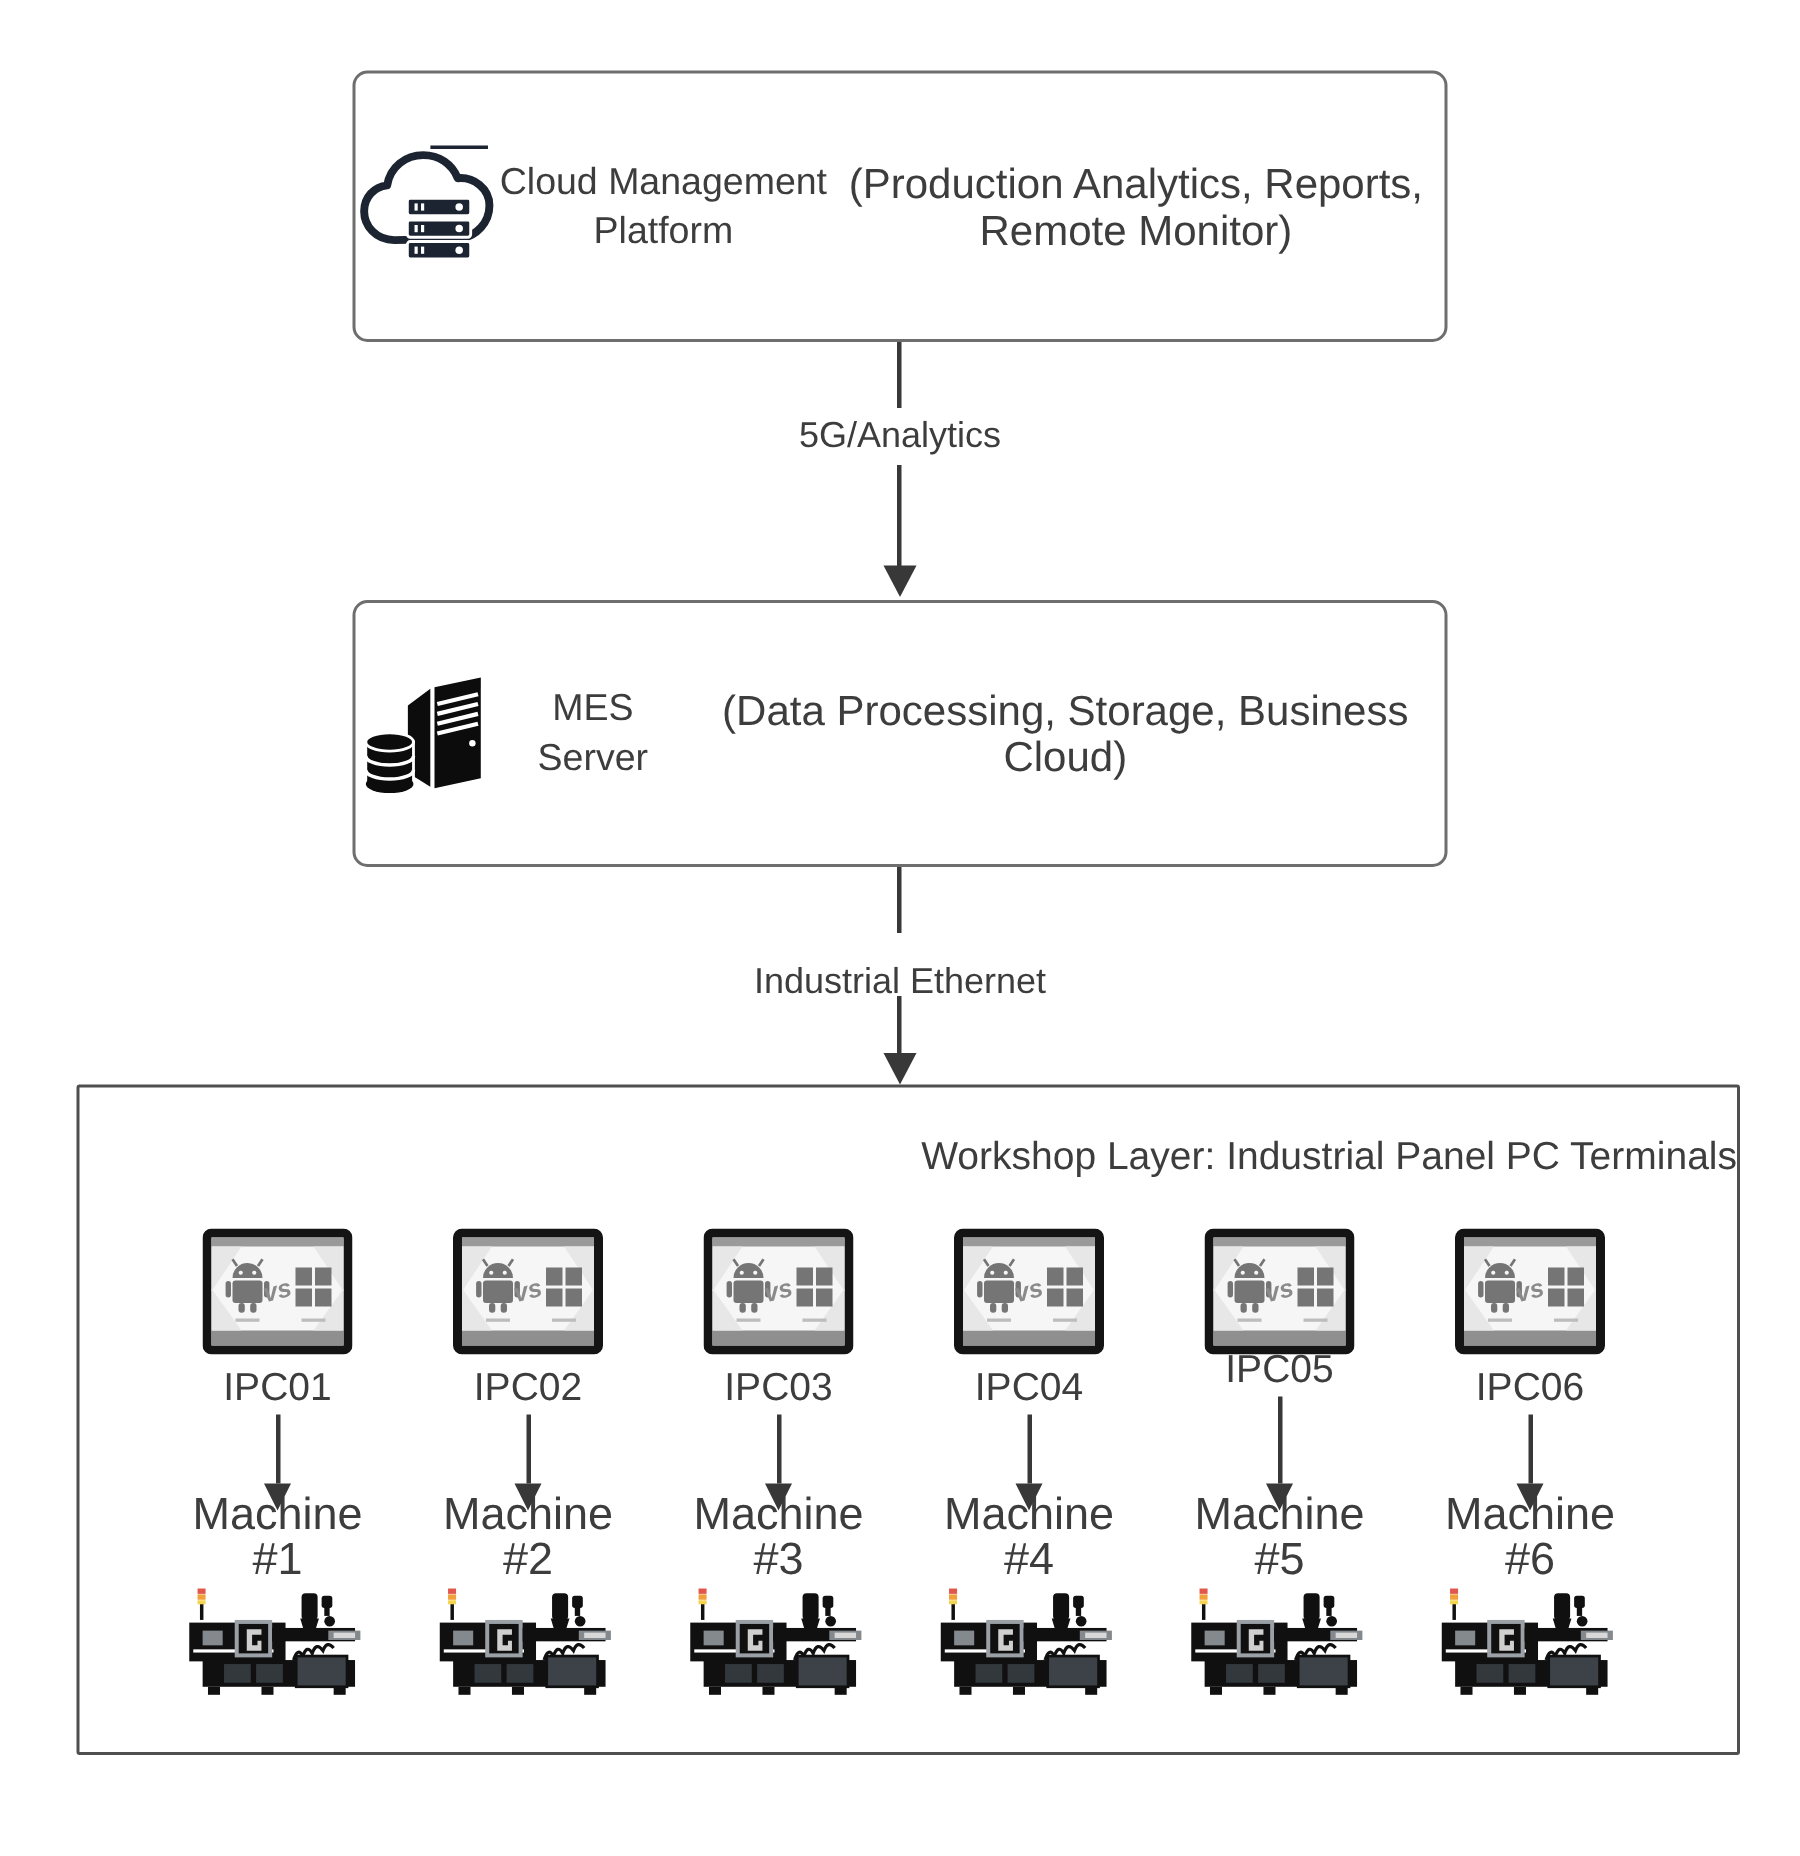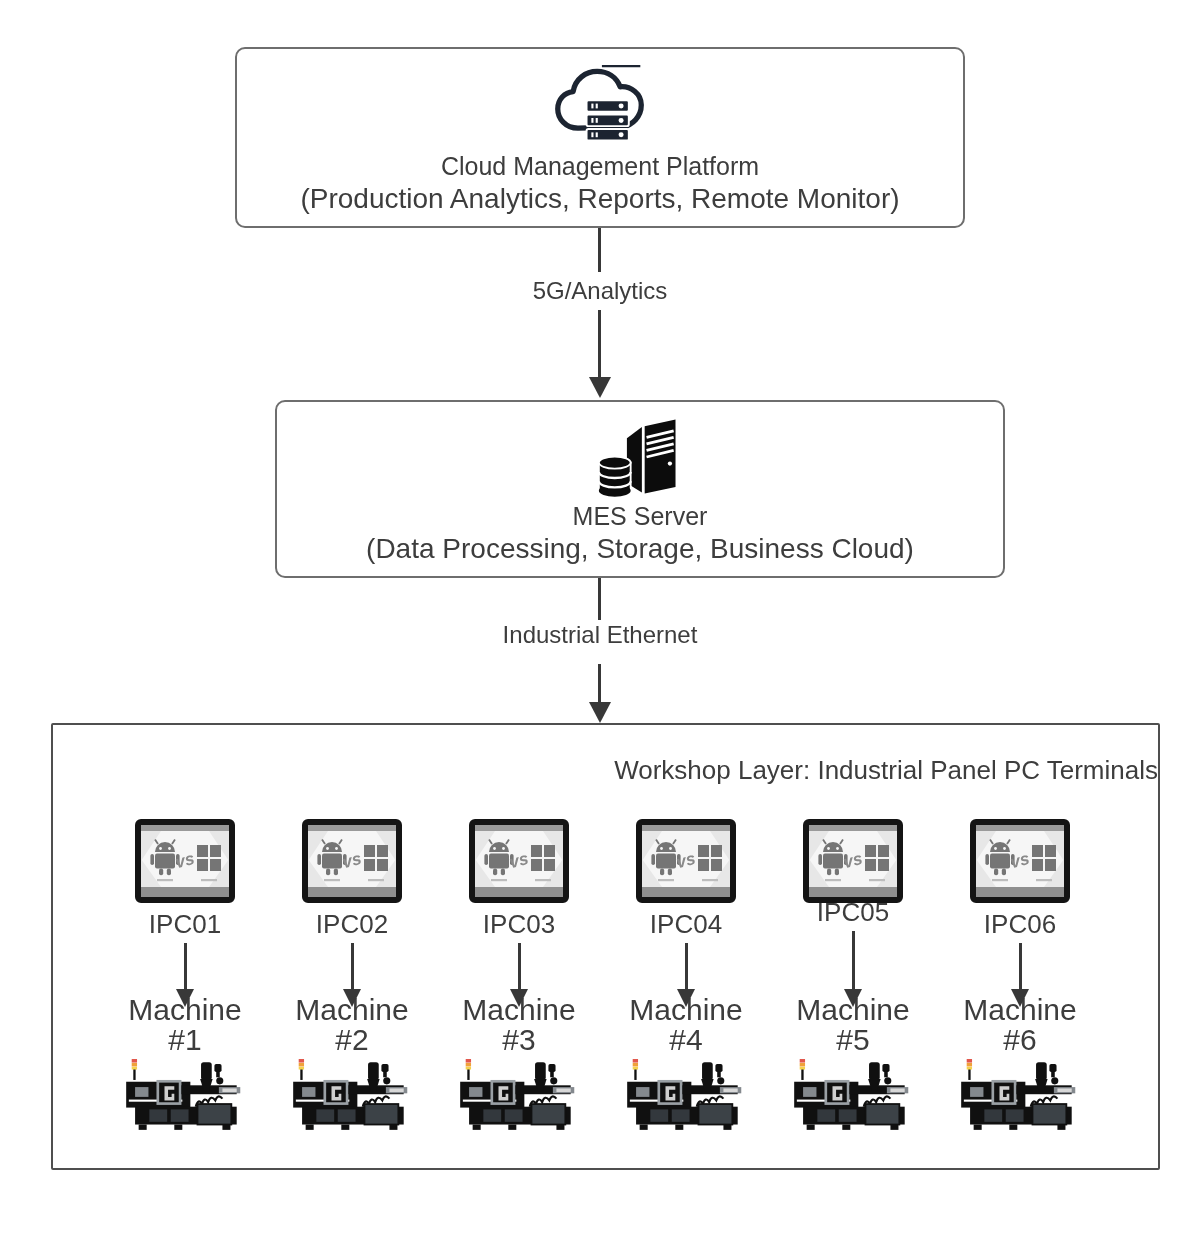--- a/index.html
+++ b/index.html
@@ -4,25 +4,25 @@
 <style>
   html,body{margin:0;padding:0;background:#ffffff;}
   .canvas{
     position:relative;width:1200px;height:1237px;background:#ffffff;overflow:hidden;
     font-family:"Liberation Sans", sans-serif;color:#3d3d3d;
   }
   
   .node-box{
     position:absolute;left:235px;width:730px;box-sizing:border-box;
     border:2px solid #6e6e6e;border-radius:10px;background:#fff;
-    display:flex;flex-direction:column;align-items:center;justify-content:center;
+    display:flex;flex-direction:row;align-items:center;justify-content:center;
     text-align:center;
   }
   .cloud-box{top:47px;height:181px;}
-  .mes-box{top:400px;height:178px;margin-left:40px;}
+  .mes-box{top:400px;height:178px;}
   .node-title{font-size:25px;line-height:33px;}
   .node-subtitle{font-size:28px;line-height:31px;}
   .node-icon{flex:0 0 auto;}
 
   .workshop-box{
     position:absolute;left:51px;top:723px;width:1109px;height:447px;box-sizing:border-box;
     border:2px solid #4f4f4f;border-radius:2px;background:#fff;
   }
   .workshop-title{margin-top:30px;text-align:right;font-size:26px;line-height:30px;}
 
@@ -177,21 +177,21 @@
         <path d="M6,62 a17,6.5 0 0 0 34,0" stroke="#fff" stroke-width="2.5" fill="none"></path>
         <path d="M6,72 a17,6.5 0 0 0 34,0" stroke="#fff" stroke-width="2.5" fill="none"></path>
         <ellipse cx="23" cy="52" rx="17" ry="6.5" fill="#0c0c0c" stroke="#fff" stroke-width="2"></ellipse>
       </g>
     </svg>
     <div class="node-title">MES Server</div>
     <div class="node-subtitle">(Data Processing, Storage, Business Cloud)</div>
   </div>
 
   <div class="vline" style="top:578px;height:44px;"></div>
-  <div class="conn-label" style="top:620px;text-align:center;">Industrial Ethernet</div>
+  <div class="conn-label" style="top:640px;text-align:center;">Industrial Ethernet</div>
   <div class="vline" style="top:664px;height:39px;"></div>
   <div class="arrow-head-main" style="top:702px;"></div>
 
   <div class="workshop-box">
     <div class="workshop-title">Workshop Layer: Industrial Panel PC Terminals</div>
 
     <div class="columns">
 
       <div class="col">
         <svg class="ipc-svg">

